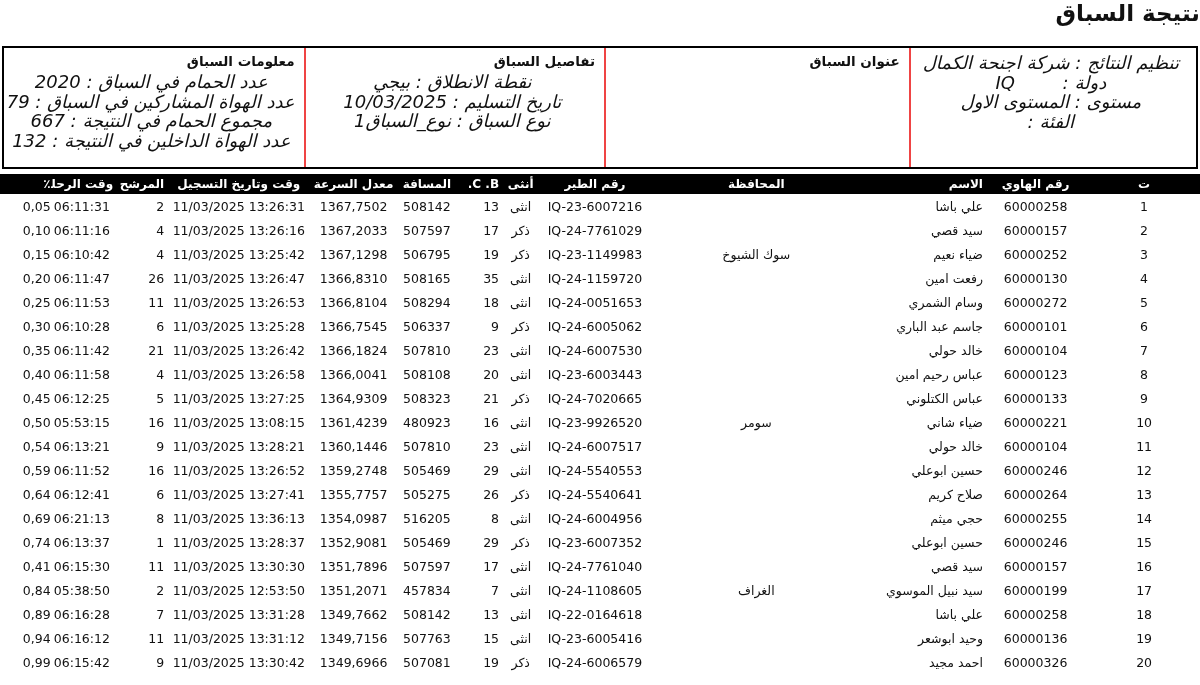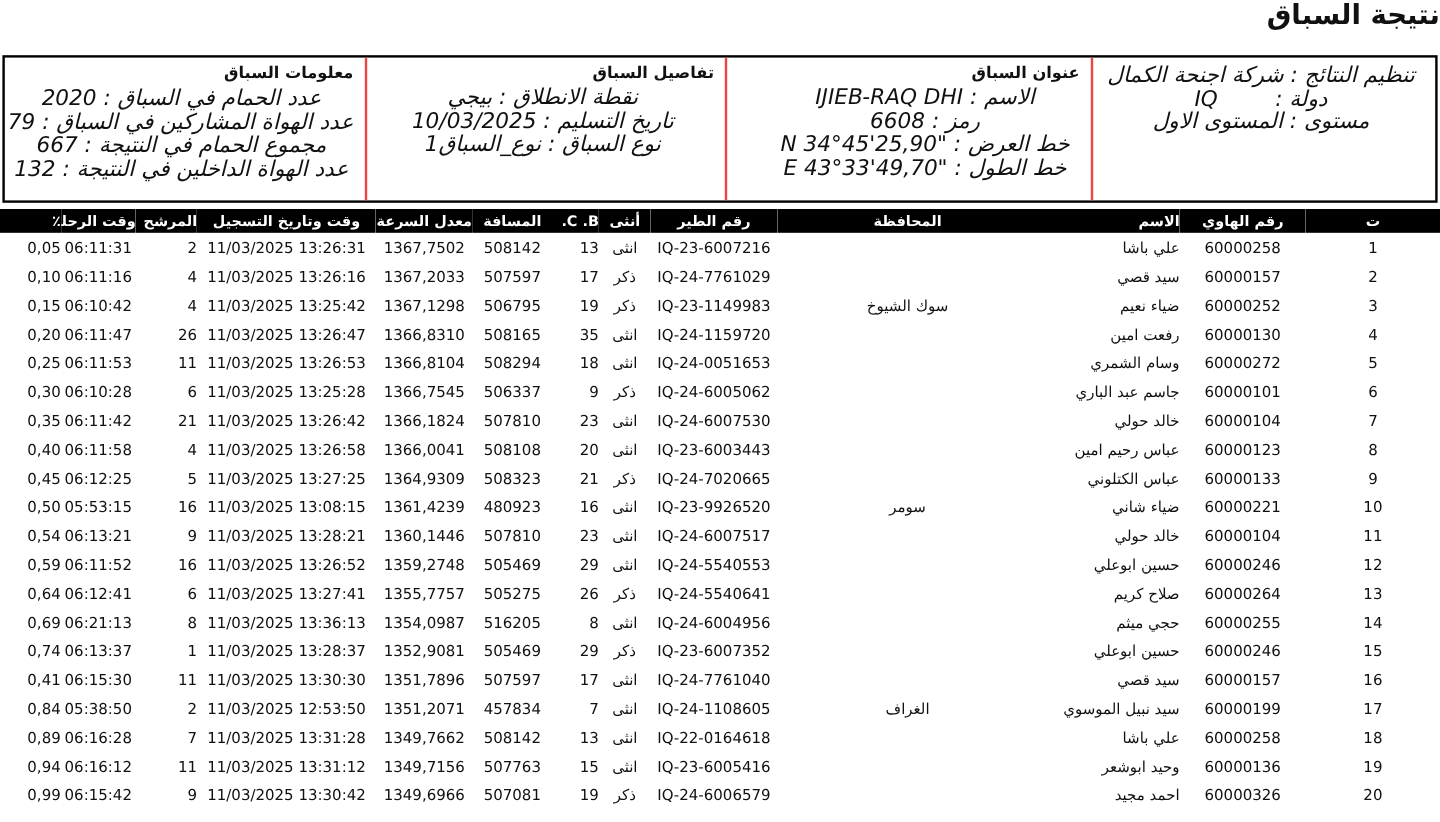--- a/index.html
+++ b/index.html
@@ -60,30 +60,25 @@
 <body>
 
 <div class="report-title">نتيجة السباق</div>
 
 <div class="boxes">
   <div class="box box-calculator">
     <div>
         <div class="line"><span>تنظيم النتائج : </span><span class="val">شركة اجنحة الكمال</span></div>
         <div class="line"><span>دولة : </span><span class="val gap">IQ</span></div>
         <div class="line"><span>مستوى : </span><span class="val">المستوى الاول</span></div>
+        <div class="line"><span>الفئة : </span><span class="val"></span></div>
       </div>
   </div>
   <div class="box box-race-title">
     <h3>عنوان السباق</h3>
-    <div>
-        <div class="line"><span>الاسم : </span><span class="val" dir="ltr">IJIEB-RAQ DHI</span></div>
-        <div class="line"><span>رمز : </span><span class="val">6608</span></div>
-        <div class="line"><span>خط العرض : </span><span class="val" dir="ltr">N 34°45'25,90"</span></div>
-        <div class="line"><span>خط الطول : </span><span class="val" dir="ltr">E 43°33'49,70"</span></div>
-      </div>
   </div>
   <div class="box box-race-details">
     <h3>تفاصيل السباق</h3>
     <div>
         <div class="line"><span>نقطة الانطلاق : </span><span class="val">بيجي</span></div>
         <div class="line"><span>تاريخ التسليم : </span><span class="val" dir="ltr">10/03/2025</span></div>
         <div class="line"><span>نوع السباق : </span><span class="val">نوع_السباق1</span></div>
       </div>
   </div>
   <div class="box box-race-info">

